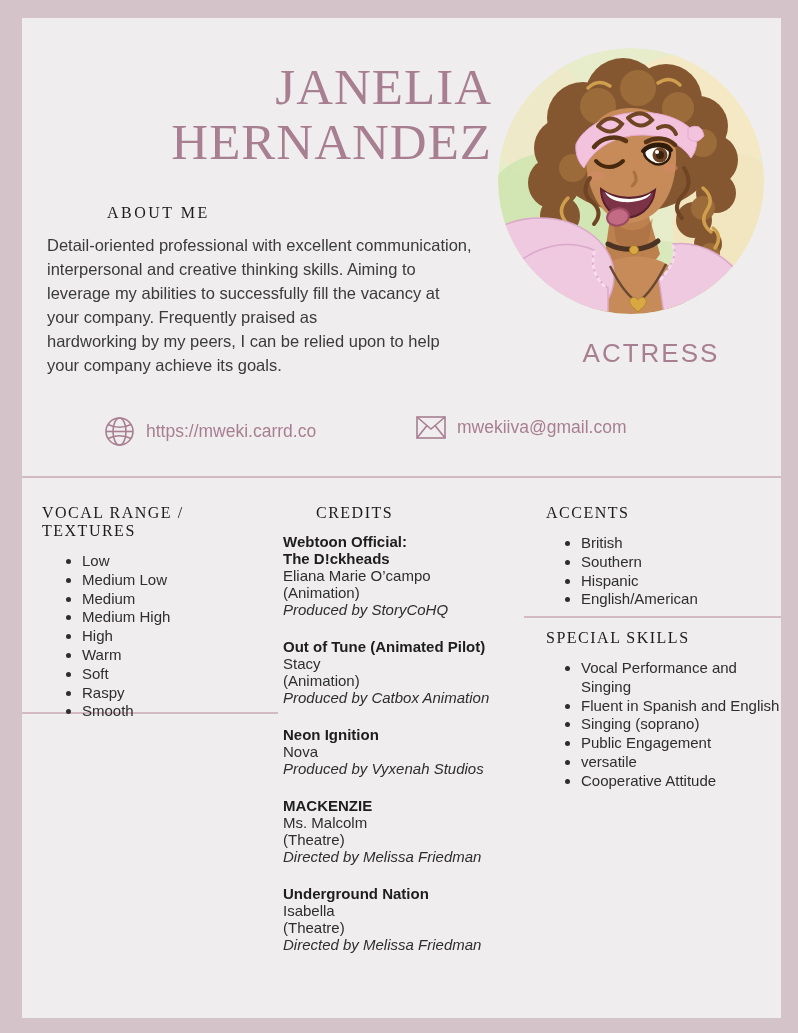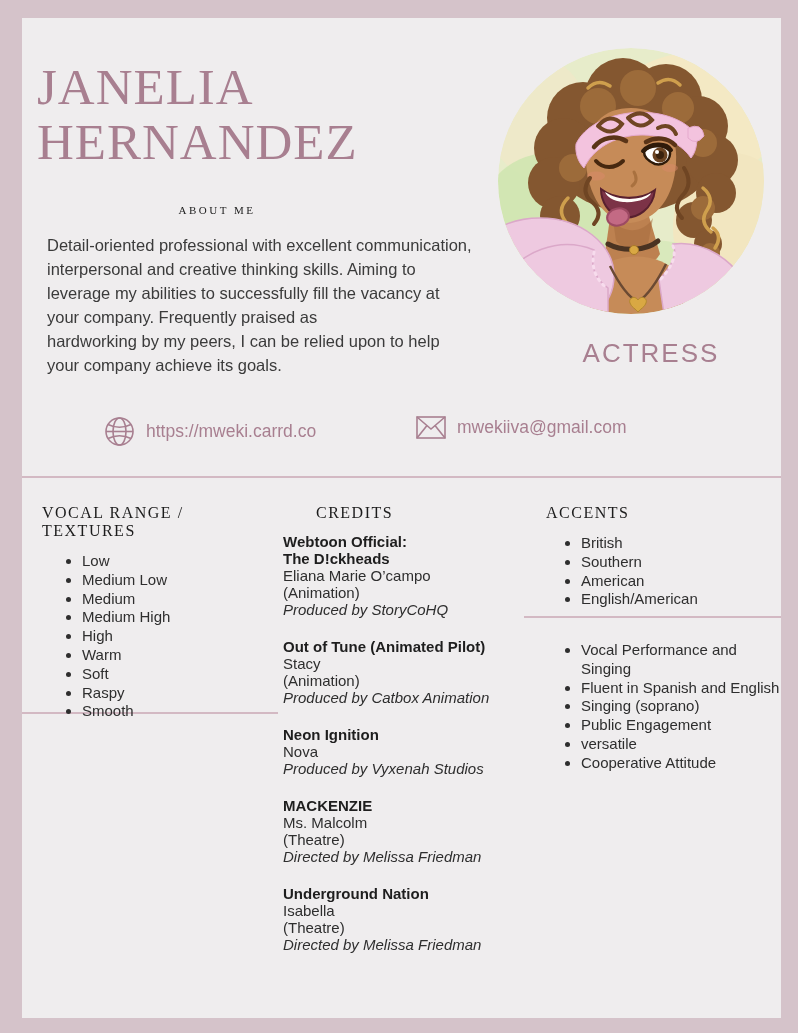--- a/index.html
+++ b/index.html
@@ -10,37 +10,37 @@
     color:#3b3b3b;
     overflow:hidden;
   }
   .frame {
     position:absolute; left:22px; top:18px; width:759px; height:1000px;
     background:#efedee;
   }
   
   .name-block {
     position:absolute; left:15px; top:42px; width:455px;
-    text-align:left;
+    text-align:right;
     font-family:"Liberation Serif", serif;
     font-size:51px; line-height:1.07; letter-spacing:1px;
     color:#a87f90; font-weight:400;
   }
   .portrait {
     position:absolute; left:476px; top:30px; width:266px; height:266px;
     border-radius:50%; overflow:hidden;
   }
   .role-label {
     position:absolute; left:496px; top:320px; width:266px;
     text-align:center; font-size:26px; letter-spacing:2px; color:#a87f90;
   }
   .about-heading {
-    position:absolute; left:85px; top:186px; width:220px; text-align:center;
+    position:absolute; left:85px; top:186px; width:220px; text-align:left;
     font-family:"Liberation Serif", serif;
-    font-size:11px; letter-spacing:2.5px; color:#1c1c1c;
+    font-size:16px; letter-spacing:2.5px; color:#1c1c1c;
   }
   .about-text {
     position:absolute; left:25px; top:215px; width:426px;
     font-size:16.5px; line-height:1.46; color:#3b3b3b;
     white-space:pre-line;
   }
   
   .contact-item {
     position:absolute; top:398px; display:flex; align-items:center; gap:11px;
     color:#a87f90; font-size:17.5px; cursor:pointer;
@@ -284,26 +284,27 @@
         </div>
       </div>
   </div>
 
   <div class="col col-accents">
     <div class="section-heading">ACCENTS</div>
     <ul class="bullets">
 
     <li>British</li>
         <li>Southern</li>
-        <li>American</li>
+        <li>Hispanic</li>
         <li>English/American</li>
       </ul>
   </div>
 
   <div class="col-skills">
+    <div class="section-heading">SPECIAL SKILLS</div>
     <ul class="bullets">
 
     <li>Vocal Performance and Singing</li>
         <li>Fluent in Spanish and English</li>
         <li>Singing (soprano)</li>
         <li>Public Engagement</li>
         <li>versatile</li>
         <li>Cooperative Attitude</li>
       </ul>
   </div>

